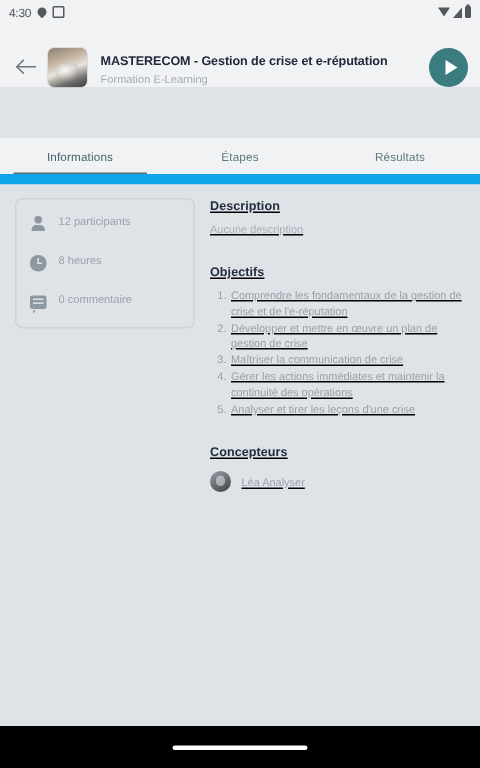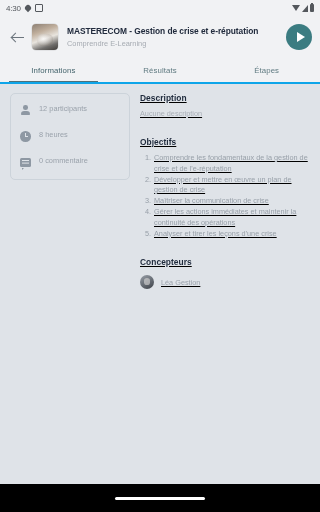--- a/index.html
+++ b/index.html
@@ -92,21 +92,21 @@
     border: 1.5px solid #54585d;
     display: inline-block;
     border-radius: 1px;
   }
 
   
   .header {
     flex: 0 0 42px;
     background: #f1f2f4;
     display: flex;
-    align-items: center;
+    align-items: flex-end;
     padding: 0 8px 0 4px;
     box-sizing: border-box;
   }
   .back-btn {
     width: 28px;
     height: 28px;
     display: flex;
     align-items: center;
     justify-content: center;
     flex: 0 0 28px;
@@ -202,21 +202,22 @@
     border-bottom: 5px solid transparent;
     margin-left: 3px;
   }
 
   
   .tabs {
     flex: 0 0 24px;
     background: #f1f2f4;
     display: flex;
     align-items: stretch;
-    border-bottom: 2px solid #0ea5e9;
+    border-bottom: 7px solid #0ea5e9;
+    margin-top: 34px;
   }
   .tab {
     flex: 1 1 0;
     display: flex;
     align-items: center;
     justify-content: center;
     font-size: 7.8px;
     color: #5f7a80;
     cursor: pointer;
     position: relative;
@@ -440,31 +441,31 @@
     </div>
   </div>
 
   <div class="header">
     <button class="back-btn">
       <span class="back-arrow"></span>
     </button>
     <div class="thumb"></div>
     <div class="head-text">
       <div class="head-title">MASTERECOM - Gestion de crise et e-réputation</div>
-      <div class="head-sub">Comprendre E-Learning</div>
+      <div class="head-sub">Formation E-Learning</div>
     </div>
     <button class="play-btn">
       <span class="play-tri"></span>
     </button>
   </div>
 
   <div class="tabs">
     <button class="tab active">Informations</button>
+    <button class="tab">Étapes</button>
     <button class="tab">Résultats</button>
-    <button class="tab">Étapes</button>
   </div>
 
   <div class="content">
 
     <div class="left-col">
       <div class="info-card">
         <div class="info-row">
           <span class="info-ico">
               <span class="ic-person"></span>
             </span>
@@ -494,21 +495,21 @@
         <li>Comprendre les fondamentaux de la gestion de crise et de l'e-réputation</li>
         <li>Développer et mettre en œuvre un plan de gestion de crise</li>
         <li>Maîtriser la communication de crise</li>
         <li>Gérer les actions immédiates et maintenir la continuité des opérations</li>
         <li>Analyser et tirer les leçons d'une crise</li>
       </ol>
 
       <h2 class="sec-title spaced">Concepteurs</h2>
       <div class="designer-row">
         <span class="avatar"></span>
-        <span class="designer-name">Léa Gestion</span>
+        <span class="designer-name">Léa Analyser</span>
       </div>
     </div>
 
   </div>
 
   <div class="nav-bar">
     <div class="nav-pill"></div>
   </div>
 
 </div>

